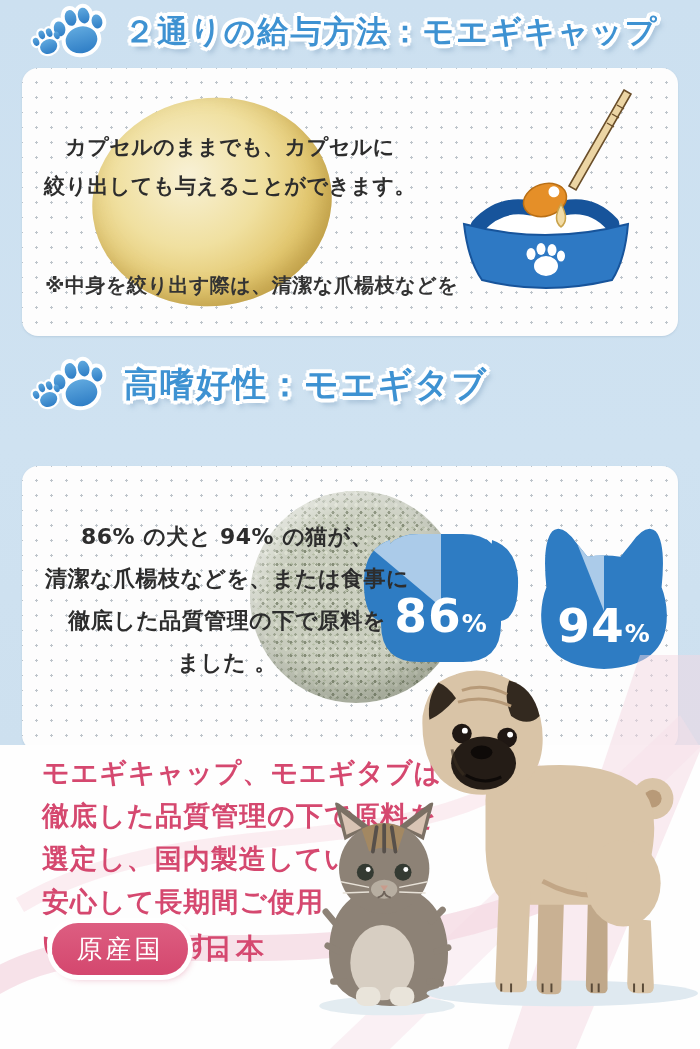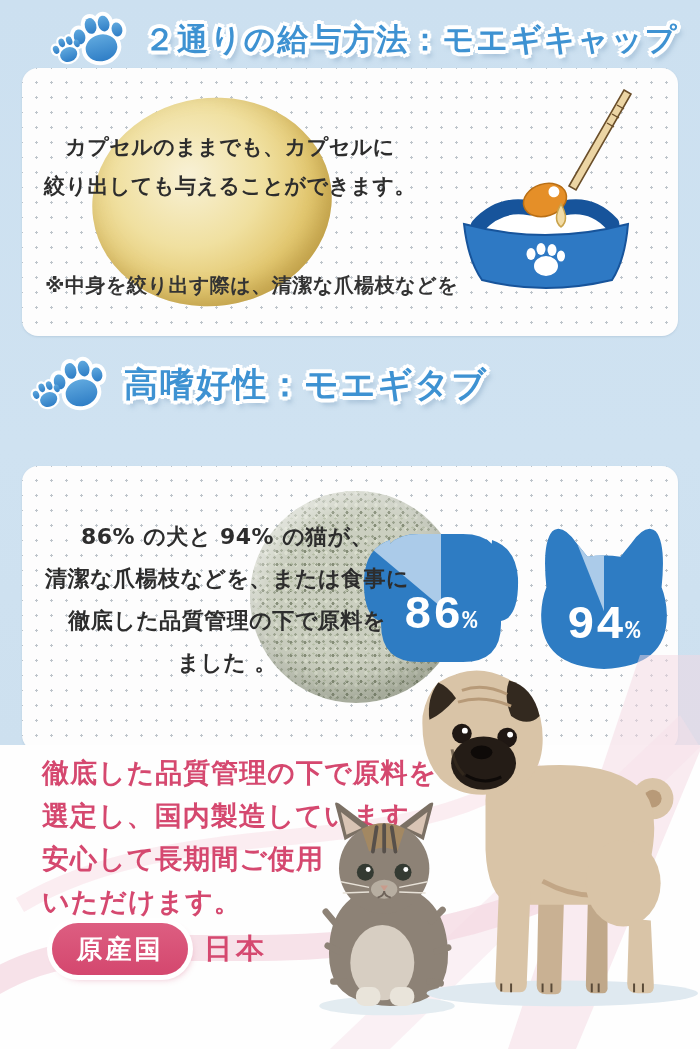--- a/index.html
+++ b/index.html
@@ -3,21 +3,21 @@
 <meta charset="utf-8">
 <style>
   html,body{margin:0;padding:0;}
   body{font-family:"DejaVu Sans","Liberation Sans",sans-serif;}
   .page{position:relative;width:700px;height:1049px;overflow:hidden;background:#cfe2f1;}
 
   
   .top-area{position:absolute;inset:0 0 304px 0;background:linear-gradient(180deg,#cce0f0 0%,#cfe2f1 60%,#cde0ef 100%);}
 
   .banner{position:absolute;left:0;display:flex;align-items:center;}
-  .banner1{top:8px;height:64px;padding-left:20px;}
+  .banner1{top:0;height:64px;}
   .banner2{top:348px;height:74px;text-align:right;}
   .paw-badge{width:92px;height:62px;margin-left:24px;flex:0 0 auto;}
   .banner-title{white-space:nowrap;font-weight:bold;color:#3e92d2;letter-spacing:2px;margin-left:8px;
     text-shadow:-3px -3px 0 #fff,0 -3px 0 #fff,3px -3px 0 #fff,-3px 0 0 #fff,3px 0 0 #fff,
       -3px 3px 0 #fff,0 3px 0 #fff,3px 3px 0 #fff,-4px 0 0 #fff,4px 0 0 #fff,0 4px 0 #fff,0 -4px 0 #fff,
       4px 6px 5px rgba(110,145,180,.55);}
   .banner1 .banner-title{font-size:31px;}
   .banner2 .banner-title{font-size:34px;}
 
   .card{position:absolute;left:22px;width:656px;background:#fdfdfd;border-radius:16px;
@@ -48,32 +48,32 @@
   .note-text{position:absolute;left:23px;top:204px;font-size:20px;line-height:27px;
     color:#333;font-weight:bold;z-index:3;letter-spacing:.5px;}
   .note-indent{padding-left:1em;}
 
   .bowl-illustration{position:absolute;left:426px;top:6px;width:252px;height:232px;z-index:2;}
 
   .pie{position:absolute;z-index:2;}
   .pie-dog{left:334px;top:42px;width:170px;height:168px;}
   .pie-cat{left:506px;top:48px;width:152px;height:164px;}
   .pie-label{position:absolute;left:0;right:0;top:84px;text-align:center;color:#fff;font-weight:bold;
-    font-size:47px;letter-spacing:1px;line-height:1;z-index:3;font-family:Liberation Mono, monospace;}
+    font-size:47px;letter-spacing:1px;line-height:1;z-index:3;}
   .pie-cat .pie-label{top:88px;}
   .pct{font-size:25px;}
 
   
   .bottom-area{position:absolute;left:0;top:745px;width:700px;height:304px;background:#fefefe;z-index:2;}
   .ribbons{position:absolute;left:0;top:-90px;width:700px;height:394px;z-index:1;}
   .footer-text{position:absolute;left:42px;top:6px;font-size:27px;line-height:43px;font-weight:bold;
     color:#d5486f;letter-spacing:1px;z-index:4;}
   .origin-row{position:absolute;left:52px;top:178px;display:flex;align-items:center;z-index:4;}
   .origin-badge{width:136px;height:52px;border-radius:27px;background:linear-gradient(180deg,#dd5e81,#d4476e);
-    color:#fff;font-size:26px;font-weight:bold;letter-spacing:3px;display:flex;align-items:center;
+    color:#fff;font-size:26px;font-weight:normal;letter-spacing:3px;display:flex;align-items:center;
     justify-content:center;box-shadow:0 0 0 5px #fff,3px 4px 7px rgba(215,95,130,.45);}
   .origin-value{margin-left:16px;color:#d5486f;font-size:28px;font-weight:bold;letter-spacing:4px;}
 
   .pets-photo{position:absolute;left:295px;top:652px;width:405px;height:380px;z-index:5;}
   .pug-svg{position:absolute;left:100px;top:0;width:305px;height:360px;}
   .kitten-svg{position:absolute;left:12px;top:148px;width:160px;height:218px;}
 </style>
 </head>
 <body>
 
@@ -258,20 +258,21 @@
 
   <div class="bottom-area">
     <svg class="ribbons" viewBox="0 0 700 394">
       <polygon points="640,0 700,0 700,96 576,394 508,394" fill="#f3d8e2" opacity="0.5"></polygon>
       <polygon points="330,394 680,60 700,92 390,394" fill="#f6dfe8" opacity="0.45"></polygon>
       <path d="M-10,330 C120,248 300,345 560,236" stroke="#f5dbe3" stroke-width="26" fill="none" opacity="0.8"></path>
       <path d="M20,250 C190,150 400,215 540,110" stroke="#f9e7ec" stroke-width="16" fill="none" opacity="0.75"></path>
     </svg>
 
     <div class="footer-text">
+      <div>モエギキャップ、モエギタブは</div>
       <div>徹底した品質管理の下で原料を</div>
       <div>選定し、国内製造しています。</div>
       <div>安心して長期間ご使用</div>
       <div>いただけます。</div>
     </div>
 
     <div class="origin-row">
       <div class="origin-badge">原産国</div>
       <div class="origin-value">日本</div>
     </div>

